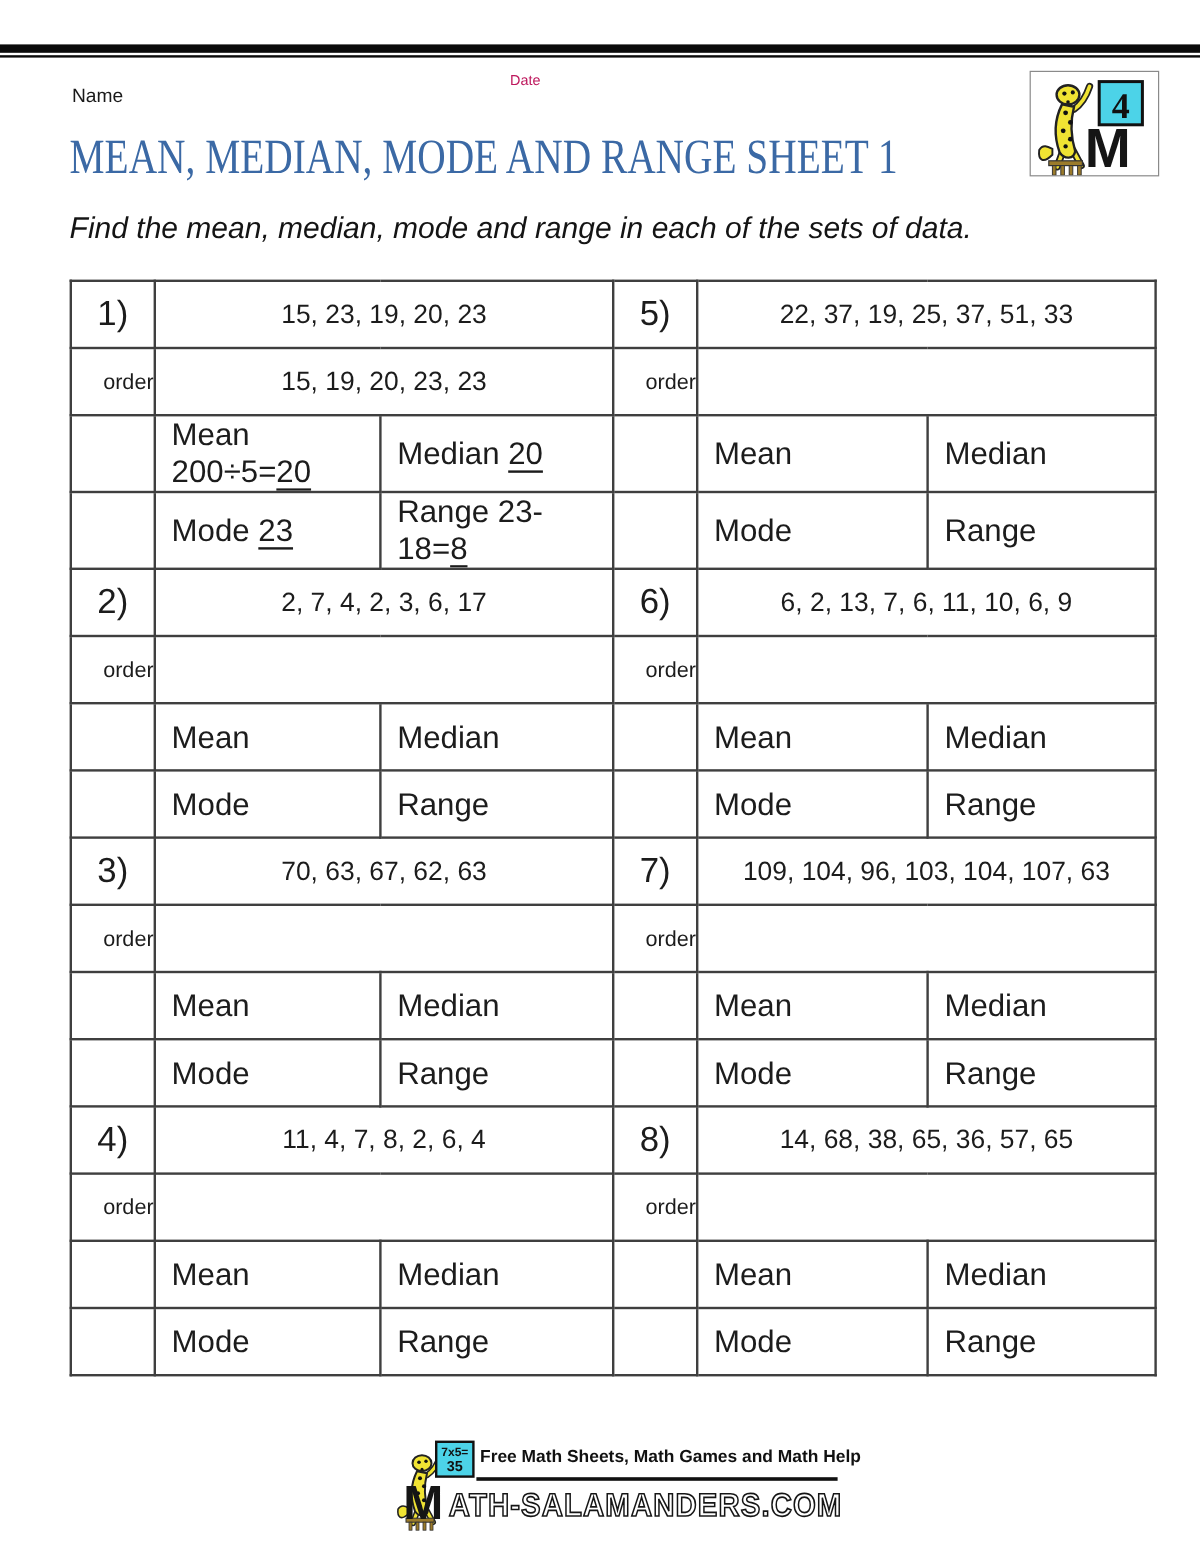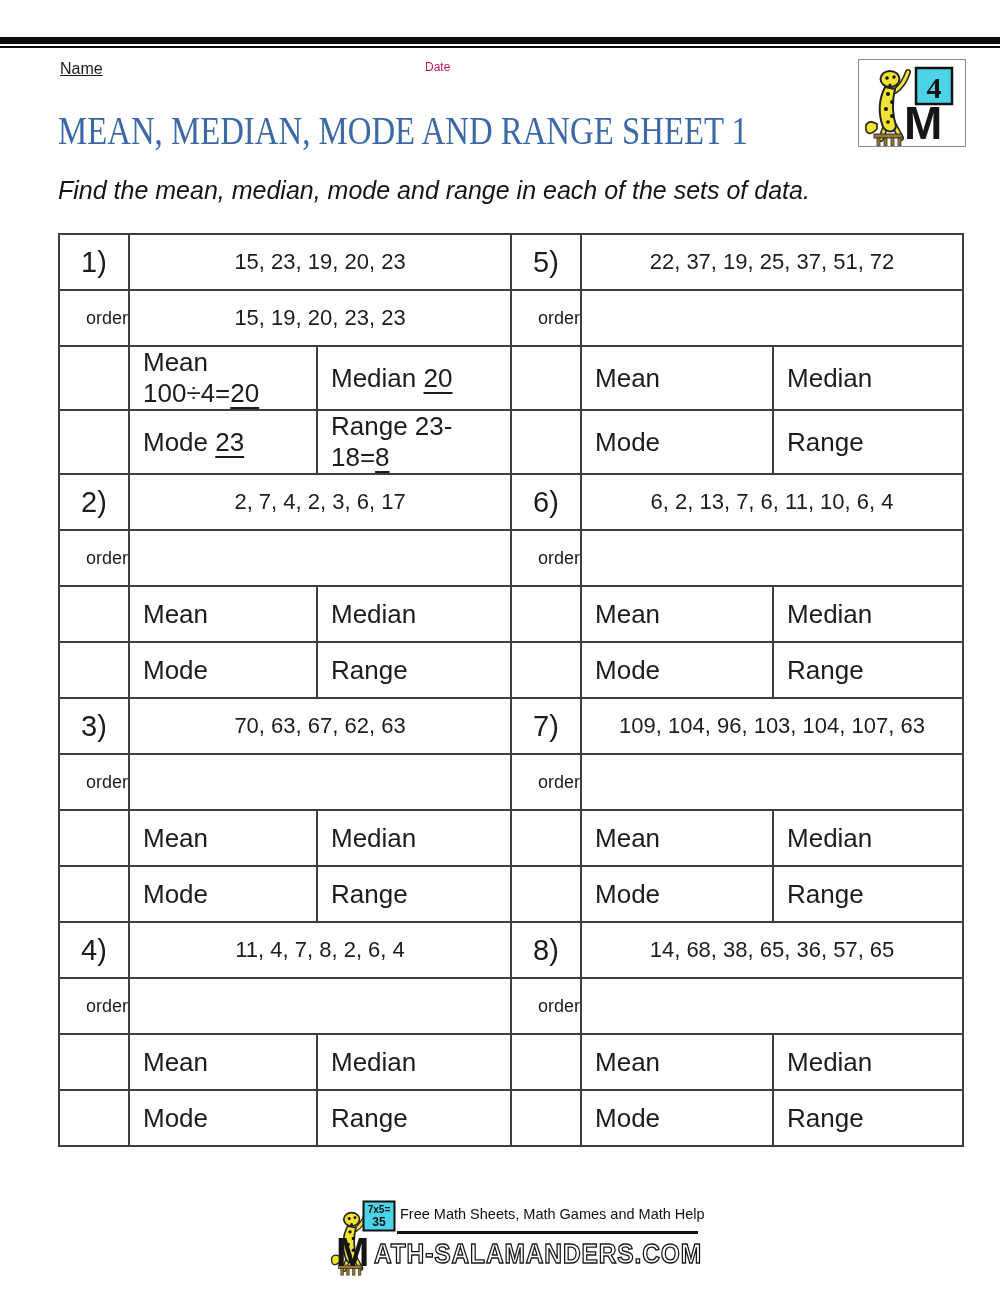--- a/index.html
+++ b/index.html
@@ -2,21 +2,21 @@
 <html><head>
 <meta charset="utf-8">
 <style>
   html,body{margin:0;padding:0;background:#fff;}
   #page{position:relative;width:1000px;height:1294px;background:#ffffff;overflow:hidden;
         font-family:"Liberation Sans",sans-serif;color:#1c1c1c;}
 
   .rule-thick{position:absolute;left:0;top:37px;width:1000px;height:7px;background:#0b0b0b;}
   .rule-thin{position:absolute;left:0;top:46px;width:1000px;height:2px;background:#0b0b0b;}
 
-  .name-label{position:absolute;left:60px;top:60px;font-size:16px;color:#1a1a1a;text-decoration:underline;}
+  .name-label{position:absolute;left:60px;top:72px;font-size:16px;color:#1a1a1a;}
   .date-label{position:absolute;left:413px;top:60px;font-size:12px;color:#be185d;margin-left:12px;}
 
   .badge{position:absolute;left:858px;top:59px;width:106px;height:86px;background:#fff;
          border:1.5px solid #8a8a8a;}
   .badge svg{display:block;}
 
   .page-title{position:absolute;left:58px;top:106px;width:900px;
       font-family:"Liberation Serif","DejaVu Serif",serif;
       font-size:41px;font-weight:400;color:#3b69a5;white-space:nowrap;
       transform:scaleX(0.80);transform-origin:left top;letter-spacing:0px;}
@@ -27,21 +27,21 @@
       table-layout:fixed;}
   table.sheet td{border:2px solid #3f3f3f;padding:0;vertical-align:middle;overflow:hidden;}
   table.sheet tr{height:56px;}
   .c-num{text-align:center;font-size:29px;}
   .c-data{text-align:center;font-size:22px;}
   .c-order{text-align:right;font-size:18px;}
   .c-ans{font-size:26px;padding-left:13px !important;}
   .u{text-decoration:underline;text-decoration-thickness:2px;text-underline-offset:5px;}
 
   .foot-tagline{position:absolute;left:400px;top:1206px;width:300px;text-align:center;
-      font-size:14.5px;font-weight:normal;color:#111;white-space:nowrap;}
+      font-size:14.5px;font-weight:bold;color:#111;white-space:nowrap;}
   .foot-rule{position:absolute;left:397px;top:1231px;width:301px;height:3px;background:#111;}
   .foot-sala{position:absolute;left:328px;top:1206px;}
   .foot-sign{position:absolute;left:362px;top:1200px;}
   .foot-wordmark{position:absolute;left:336px;top:1235px;}
 </style>
 </head>
 <body>
 
 <div id="page">
 
@@ -101,50 +101,50 @@
       <col style="width:70px">
         <col style="width:192px">
         <col style="width:190px">
     </colgroup>
     <tbody>
 
       <tr>
         <td class="c-num">1)</td>
         <td class="c-data" colspan="2">15, 23, 19, 20, 23</td>
         <td class="c-num">5)</td>
-        <td class="c-data" colspan="2">22, 37, 19, 25, 37, 51, 72</td>
+        <td class="c-data" colspan="2">22, 37, 19, 25, 37, 51, 33</td>
       </tr>
       <tr>
         <td class="c-order">order</td>
         <td class="c-data" colspan="2">15, 19, 20, 23, 23</td>
         <td class="c-order">order</td>
         <td class="c-data" colspan="2"></td>
       </tr>
       <tr>
         <td></td>
-        <td class="c-ans"><span>Mean 100÷4=</span><span class="u">20</span></td>
+        <td class="c-ans"><span>Mean 200÷5=</span><span class="u">20</span></td>
         <td class="c-ans"><span>Median </span><span class="u">20</span></td>
         <td></td>
         <td class="c-ans"><span>Mean</span><span class="u"></span></td>
         <td class="c-ans"><span>Median</span><span class="u"></span></td>
       </tr>
       <tr>
         <td></td>
         <td class="c-ans"><span>Mode </span><span class="u">23</span></td>
         <td class="c-ans"><span>Range 23-18=</span><span class="u">8</span></td>
         <td></td>
         <td class="c-ans"><span>Mode</span><span class="u"></span></td>
         <td class="c-ans"><span>Range</span><span class="u"></span></td>
       </tr>
 
       <tr>
         <td class="c-num">2)</td>
         <td class="c-data" colspan="2">2, 7, 4, 2, 3, 6, 17</td>
         <td class="c-num">6)</td>
-        <td class="c-data" colspan="2">6, 2, 13, 7, 6, 11, 10, 6, 4</td>
+        <td class="c-data" colspan="2">6, 2, 13, 7, 6, 11, 10, 6, 9</td>
       </tr>
       <tr>
         <td class="c-order">order</td>
         <td class="c-data" colspan="2"></td>
         <td class="c-order">order</td>
         <td class="c-data" colspan="2"></td>
       </tr>
       <tr>
         <td></td>
         <td class="c-ans"><span>Mean</span><span class="u"></span></td>

